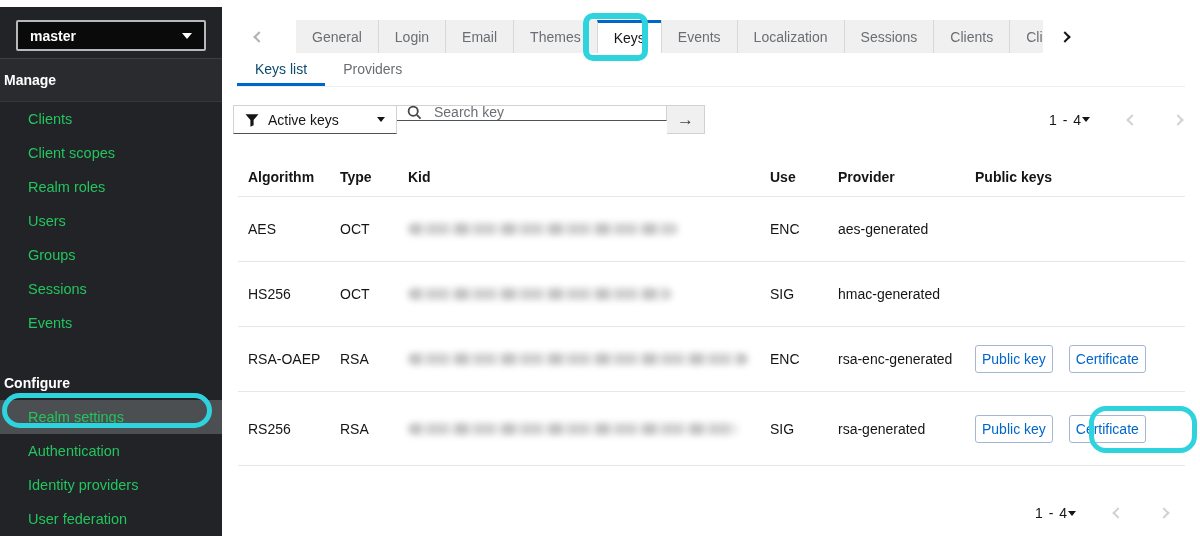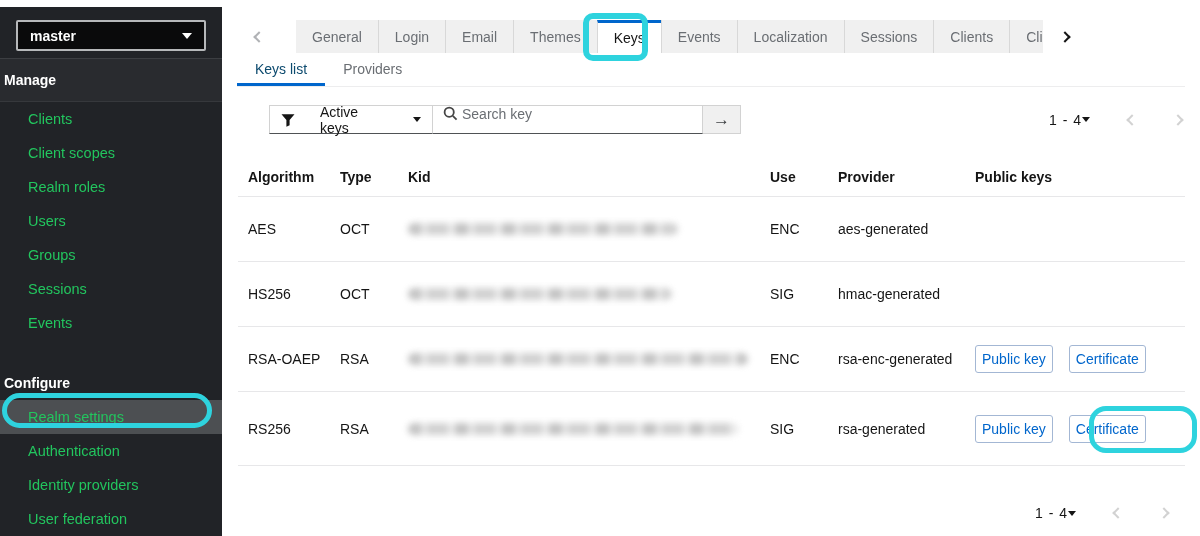--- a/index.html
+++ b/index.html
@@ -46,24 +46,24 @@
   
   .subtabs { position:absolute; top:55px; left:15px; right:15px; height:32px; display:flex;
     border-bottom:1px solid #ededee; }
   .subtab { padding:0 18px; display:flex; align-items:center; font-size:14px; color:#6a6e73;
     border-bottom:3px solid transparent; cursor:pointer; }
   .subtab.active { color:#0c4a6e; border-bottom-color:#0066cc;text-align:right; }
 
   
   .toolbar { position:absolute; top:105px; left:11px; height:29px; display:flex; }
   .filter-select { width:164px; height:29px; background:#fff; border:1px solid #d2d2d2; border-bottom-color:#4f5255;
-    display:flex; align-items:center; gap:25px; padding:0 11px; font-size:14px; cursor:pointer;margin-left:36px; }
+    display:flex; align-items:center; gap:9px; padding:0 11px; font-size:14px; cursor:pointer; }
   .filter-select .caret-sm { margin-left:auto; }
-  .search-box { width:270px; height:29px; background:#fff; border:1px solid #d2d2d2; border-left:none;
-    border-bottom-color:#4f5255; display:flex; align-items:flex-start; gap:4px; padding:0 10px; }
+  .search-box { width:270px; height:16px; background:#fff; border:1px solid #d2d2d2; border-left:none;
+    border-bottom-color:#4f5255; display:flex; align-items:flex-end; gap:12px; padding:0 10px; }
   .search-box input { border:none; outline:none; flex:1; font-size:14px; font-family:inherit; color:#151515;
     background:transparent; }
   .search-box input::placeholder { color:#6a6e73; }
   .arrow-btn { width:38px; height:29px; background:#f0f0f0; border:1px solid #d2d2d2; border-left:none;
     display:flex; align-items:center; justify-content:center; font-size:17px; color:#3c3f42; cursor:pointer; }
 
   
   .pagination { position:absolute; display:flex; align-items:center; font-size:14px; color:#151515; }
   .pagination.top { top:105px; right:18px; height:29px; }
   .pagination.bottom { top:498px; right:32px; height:30px; }

